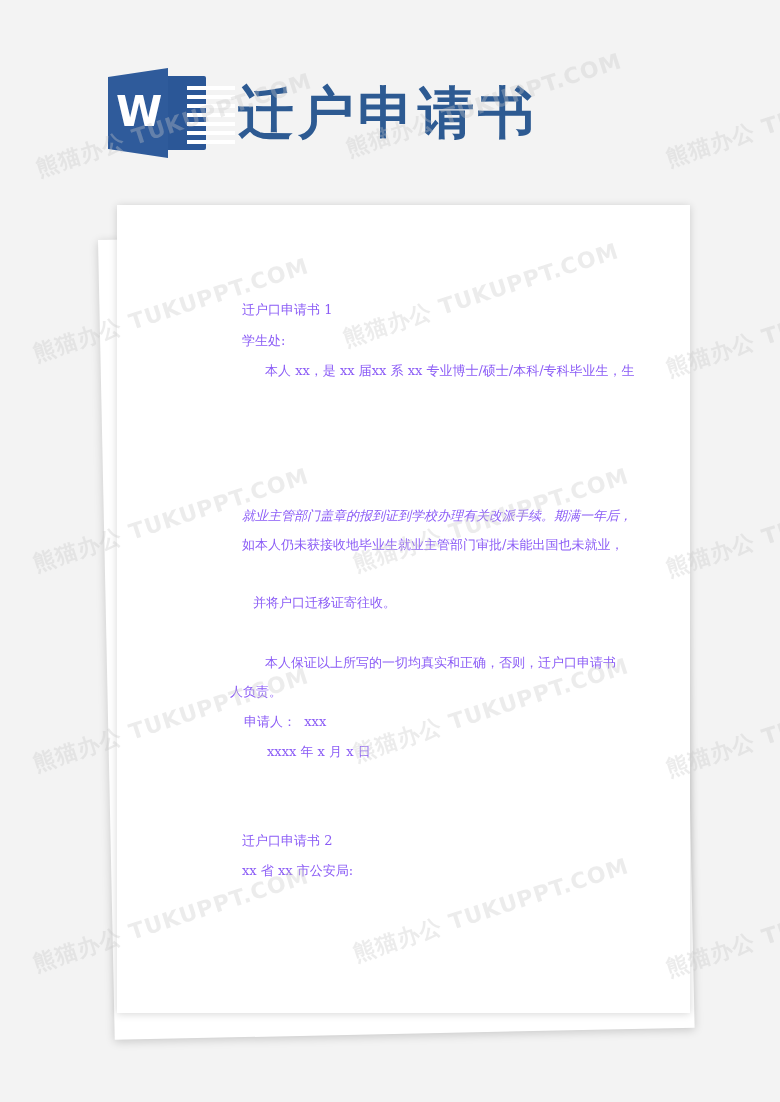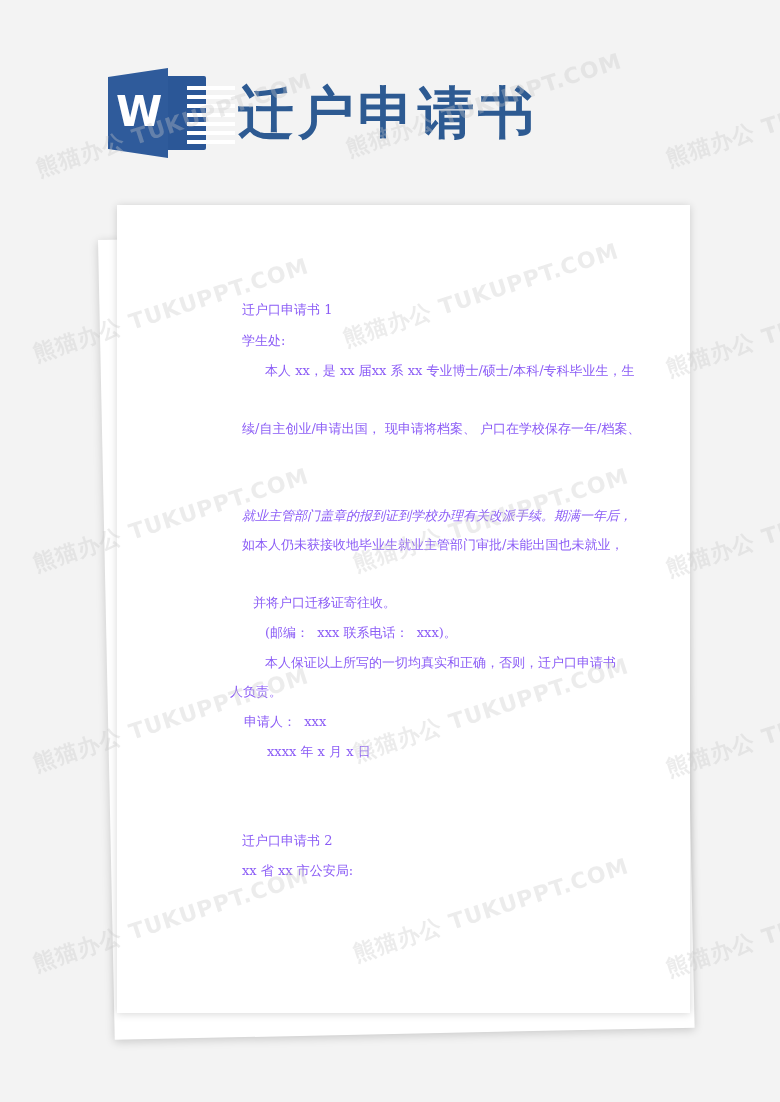--- a/index.html
+++ b/index.html
@@ -102,25 +102,23 @@
 <div class="watermark" style="left:660px; top:100px;">熊猫办公 TUKUPPT.COM</div>
 
 <div class="sheet-back"></div>
 
 <div class="sheet-front">
 
   <div class="line" style="left:88px; top:96px;">迁户口申请书 1</div>
   <div class="line" style="left:88px; top:127px;">学生处:</div>
 
   <div class="line" style="left:111px; top:157px;">本人 xx，是 xx 届xx 系 xx 专业博士/硕士/本科/专科毕业生，生</div>
-  <div class="line" style="left:88px; top:215px;">续/自主创业/申请出国， 现申请将档案、 户口在学校保存一年/档案、</div>
   <div class="line" style="left:88px; top:302px;font-style:italic;">就业主管部门盖章的报到证到学校办理有关改派手续。期满一年后，</div>
   <div class="line" style="left:88px; top:331px;">如本人仍未获接收地毕业生就业主管部门审批/未能出国也未就业，</div>
   <div class="line" style="left:99px; top:389px;">并将户口迁移证寄往收。</div>
-  <div class="line" style="left:111px; top:419px;">(邮编：  xxx 联系电话：  xxx)。</div>
   <div class="line" style="left:111px; top:449px;">本人保证以上所写的一切均真实和正确，否则，迁户口申请书</div>
   <div class="line" style="left:76px; top:478px;">人负责。</div>
 
   <div class="line" style="left:90px; top:508px;">申请人：  xxx</div>
   <div class="line" style="left:113px; top:538px;">xxxx 年 x 月 x 日</div>
 
   <div class="line" style="left:88px; top:627px;">迁户口申请书 2</div>
   <div class="line" style="left:88px; top:657px;">xx 省 xx 市公安局:</div>
 
   <div class="watermark" style="left:-90px; top:90px;">熊猫办公 TUKUPPT.COM</div>

